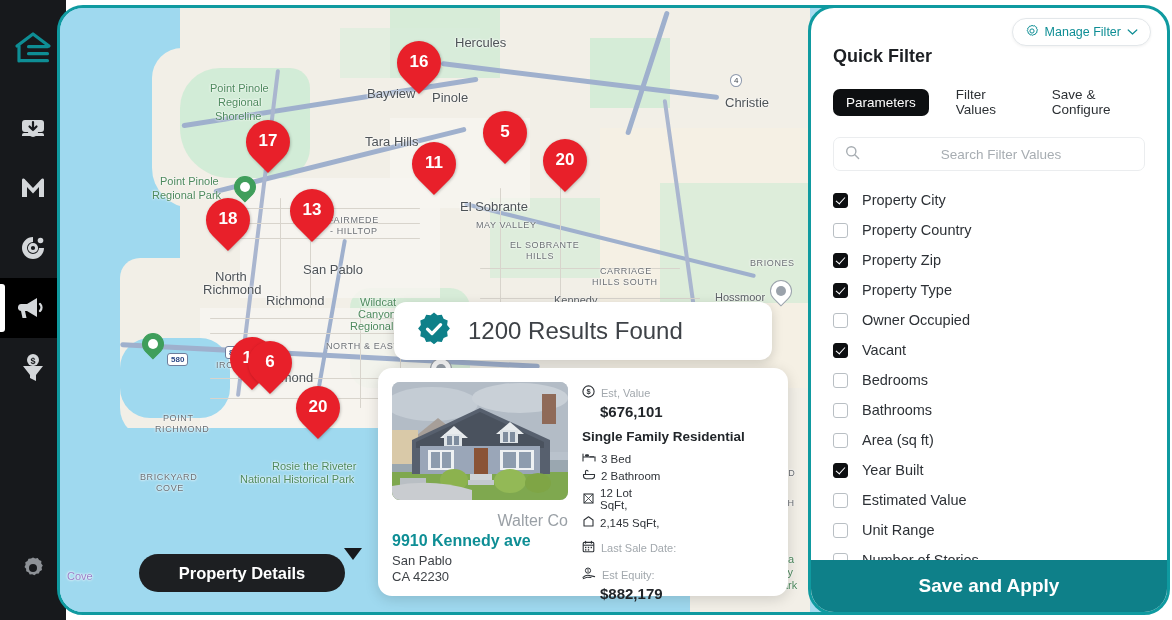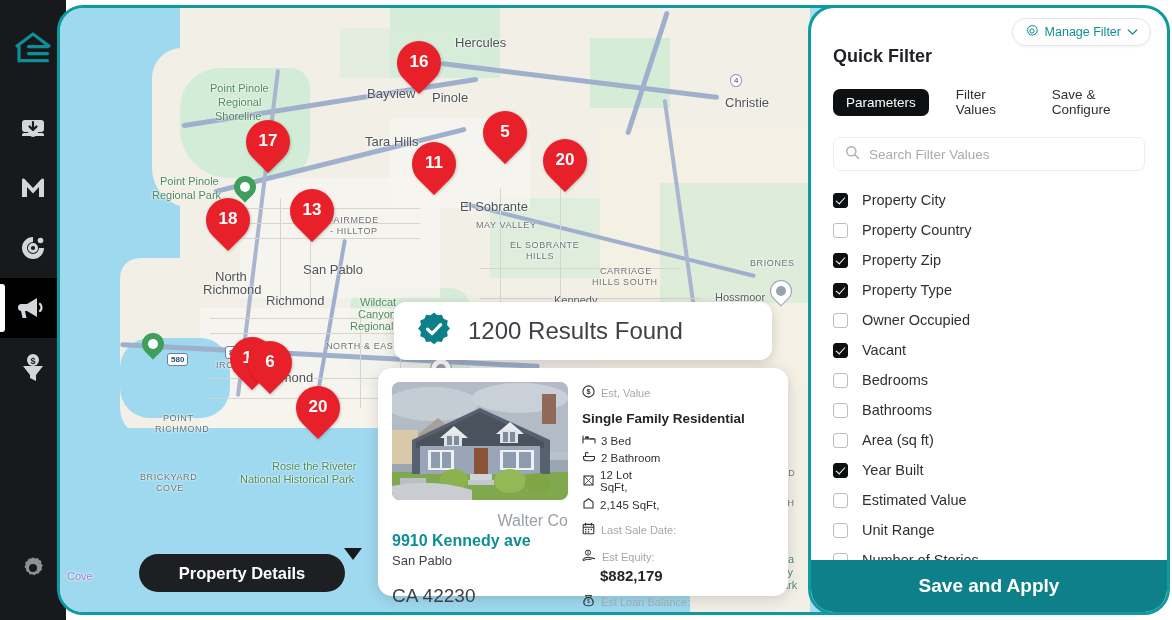--- a/index.html
+++ b/index.html
@@ -121,21 +121,21 @@
     z-index:7; display:flex; padding:14px; gap:14px;
   }
   .pc-left { width:176px; }
   .pc-photo {
     width:176px; height:118px; border-radius:8px; overflow:hidden;
     position:relative; background:#b9c2cc;
   }
   .pc-owner { margin-top:12px; font-size:16px; color:#9aa0a6;text-align:right; }
   .pc-addr  { margin-top:2px; font-size:16px; font-weight:bold; color:#0e8e95; }
   .pc-city  { margin-top:3px; font-size:13px; color:#3e4247; }
-  .pc-state { margin-top:17px; font-size:19px; color:#3e4247; }
+  .pc-state { margin-top:1px; font-size:13px; color:#3e4247; }
 
   .pc-right { flex:1; padding-top:2px; }
   .pc-row { display:flex; align-items:center; gap:6px; }
   .pc-lbl { font-size:11px; color:#a2a8ad; }
   .pc-val { font-size:15px; font-weight:bold; color:#22262a; margin-left:18px; margin-top:1px; }
   .pc-type { font-size:13.5px; font-weight:bold; color:#22262a; margin-top:9px; }
   .pc-specs { margin-top:8px; }
   .pc-spec-line { display:flex; gap:4px; font-size:11.5px; color:#2f3338; margin-top:5px;flex-direction:column; }
   .pc-spec { display:flex; align-items:center; gap:5px; }
   .pc-spec.w1 { width:80px; }
@@ -175,21 +175,21 @@
     font-size:13.5px; color:#2c3034; padding:6px 13px; border-radius:7px; cursor:pointer;
   }
   .tab.active { background:#0d0f11; color:#fff; font-weight:normal; }
   .search-wrap {
     margin:14px 22px 0 22px; height:34px;
     border:1px solid #ebedef; border-radius:7px;
     display:flex; align-items:center; gap:9px; padding:0 11px;
   }
   .search-wrap input {
     border:none; outline:none; font-size:13.5px; color:#3a3f44;
-    font-family:"Liberation Sans", sans-serif; flex:1; background:transparent;
+    font-family:"Liberation Sans", sans-serif; flex:1; background:transparent;text-align:center;
   }
   .search-wrap input::placeholder { color:#a7adb2; }
 
   .filter-list { flex:1; overflow:hidden; padding:14px 22px 0 22px; }
   .fl-row {
     display:flex; align-items:center; gap:14px; height:30px; cursor:pointer;
   }
   .cbx {
     width:15px; height:15px; border:1.5px solid #b9bfc4; border-radius:3px;
     background:#fff; flex:none; position:relative;
@@ -512,20 +512,21 @@
         <div class="pc-right">
           <div class="pc-row">
             <span>
               <svg width="13" height="13" viewBox="0 0 13 13">
                 <circle cx="6.5" cy="6.5" r="5.6" fill="none" stroke="#2f3338" stroke-width="1.1"></circle>
                 <text x="6.5" y="9.4" font-size="7.5" font-weight="bold" fill="#2f3338" text-anchor="middle" font-family="Liberation Sans, sans-serif">$</text>
               </svg>
             </span>
             <span class="pc-lbl">Est, Value</span>
           </div>
+          <div class="pc-val">$676,101</div>
 
           <div class="pc-type">Single Family Residential</div>
 
           <div class="pc-specs">
             <div class="pc-spec-line">
               <span class="pc-spec w1">
                 <span>
                   <svg width="14" height="11" viewBox="0 0 14 11">
                     <path d="M1 2 v7 M1 5 h12 v4 M13 5 v4" stroke="#2f3338" stroke-width="1.1" fill="none" stroke-linecap="round"></path>
                     <rect x="3" y="2.2" width="4" height="2.6" rx="1.2" fill="#2f3338"></rect>

